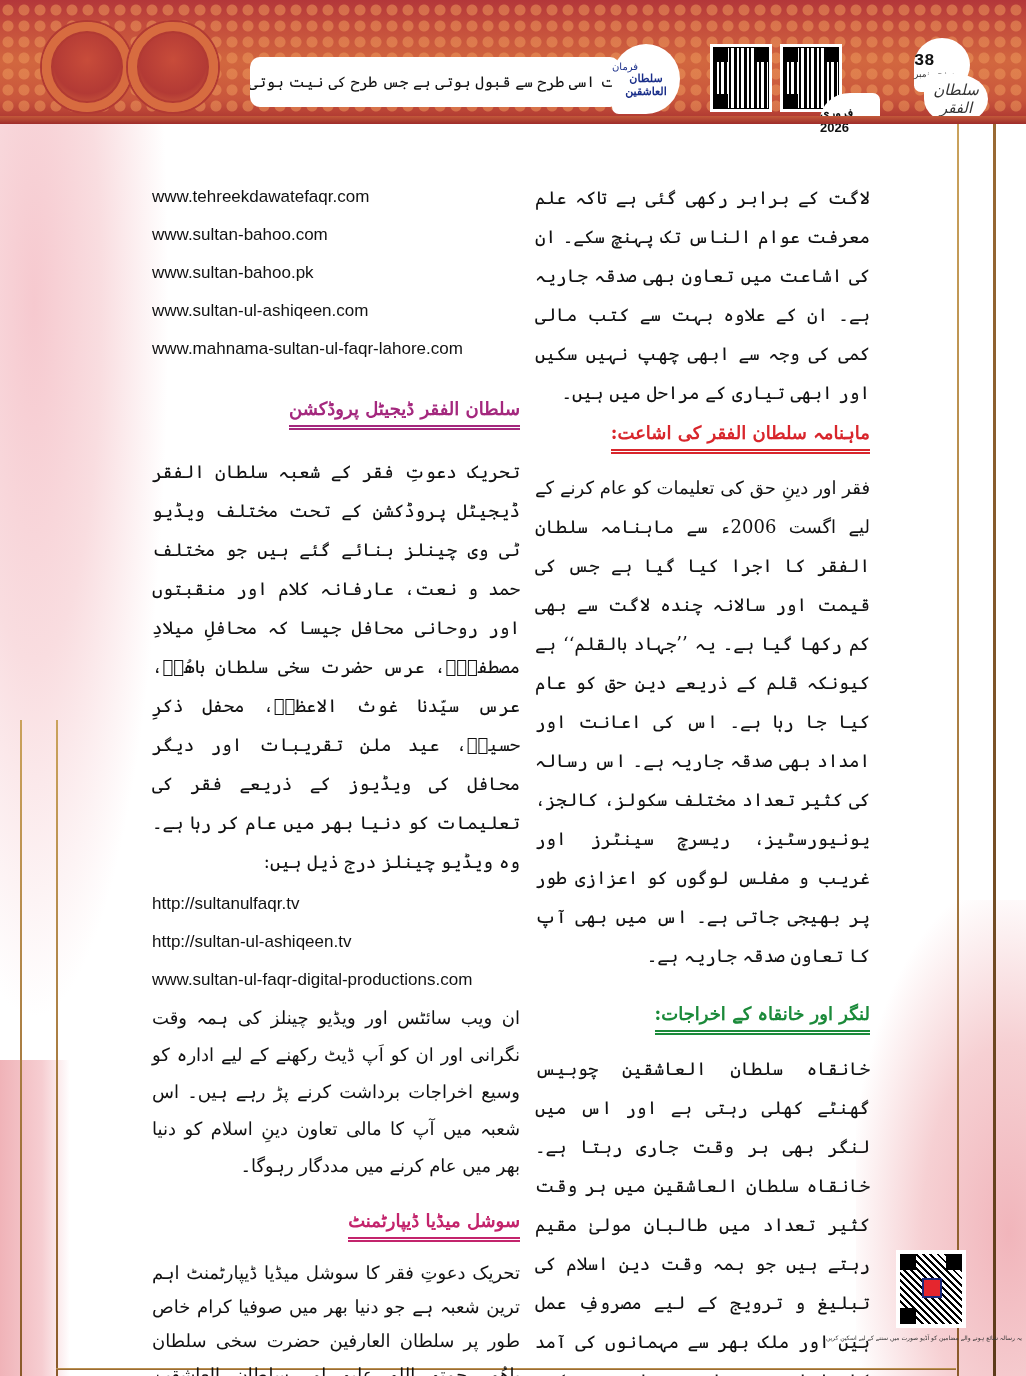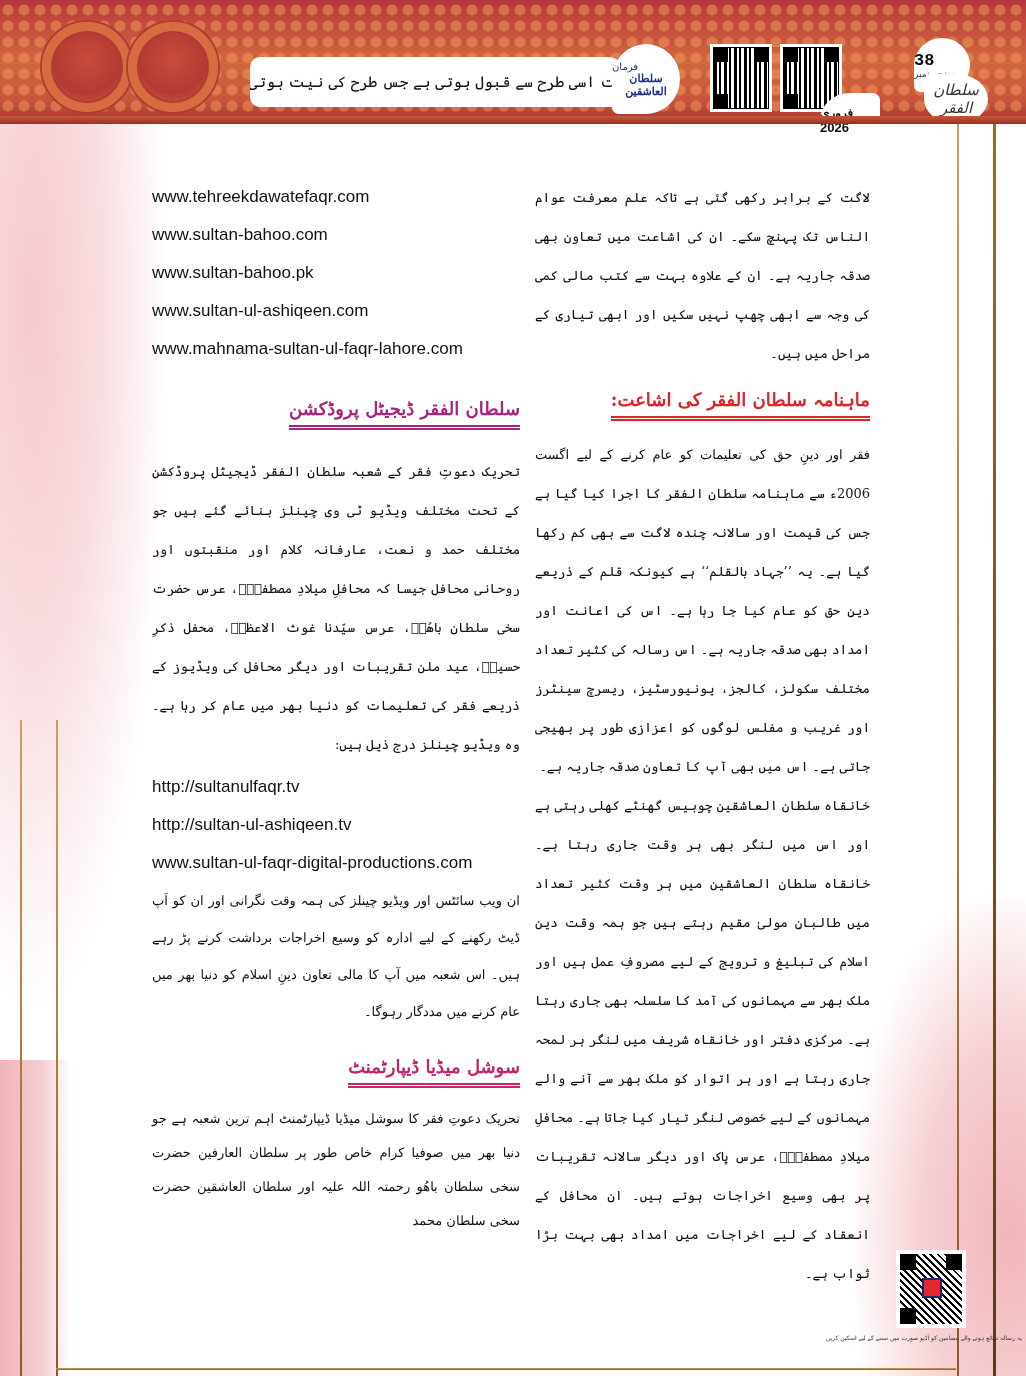--- a/index.html
+++ b/index.html
@@ -90,21 +90,21 @@
     position: absolute; border: 3px solid #d4a65a; border-radius: 50%;
     border-color: #d4a65a transparent transparent transparent;
   }
 
   
   .col { position: absolute; direction: rtl; }
   .col-right { left: 535px; top: 178px; width: 335px; }
   .col-left  { left: 152px; top: 178px; width: 368px; }
 
   .urdu {
-    font-family: "DejaVu Serif", serif; font-size: 13px; line-height: 39px;
+    font-family: "DejaVu Serif", serif; font-size: 18px; line-height: 39px;
     color: #111; text-align: justify; text-align-last: right;
   }
   .heading {
     font-family: "DejaVu Serif", serif; font-size: 18px; font-weight: bold;
     display: inline-block; padding-bottom: 6px; margin-top: 8px;
     border-bottom: 5px double currentColor;
   }
   .h-wrap { text-align: right; height: 54px; }
   .h-red { color: #d8262c; }
   .h-green { color: #1b8a3a; }
@@ -179,25 +179,28 @@
     <span class="lbl">صفحہ نمبر</span>
   </div>
   <div class="badge-teardrop logo-badge">
     <span class="lg">سلطان الفقر</span>
   </div>
 </div>
 
 <div class="col col-right">
   <p class="urdu">لاگت کے برابر رکھی گئی ہے تاکہ علم معرفت عوام الناس تک پہنچ سکے۔ ان کی اشاعت میں تعاون بھی صدقہ جاریہ ہے۔ ان کے علاوہ بہت سے کتب مالی کمی کی وجہ سے ابھی چھپ نہیں سکیں اور ابھی تیاری کے مراحل میں ہیں۔</p>
 
-  <div class="h-wrap" style="margin-top:8px;">
+  <div class="h-wrap" style="margin-top:2px;">
     <span class="heading h-red">ماہنامہ سلطان الفقر کی اشاعت:</span>
   </div>
   <p class="urdu">فقر اور دینِ حق کی تعلیمات کو عام کرنے کے لیے اگست 2006ء سے ماہنامہ سلطان الفقر کا اجرا کیا گیا ہے جس کی قیمت اور سالانہ چندہ لاگت سے بھی کم رکھا گیا ہے۔ یہ ’’جہاد بالقلم‘‘ ہے کیونکہ قلم کے ذریعے دینِ حق کو عام کیا جا رہا ہے۔ اس کی اعانت اور امداد بھی صدقہ جاریہ ہے۔ اس رسالہ کی کثیر تعداد مختلف سکولز، کالجز، یونیورسٹیز، ریسرچ سینٹرز اور غریب و مفلس لوگوں کو اعزازی طور پر بھیجی جاتی ہے۔ اس میں بھی آپ کا تعاون صدقہ جاریہ ہے۔</p>
 
+  <div class="h-wrap" style="margin-top:20px;">
+    <span class="heading h-green">لنگر اور خانقاہ کے اخراجات:</span>
+  </div>
   <p class="urdu">خانقاہ سلطان العاشقین چوبیس گھنٹے کھلی رہتی ہے اور اس میں لنگر بھی ہر وقت جاری رہتا ہے۔ خانقاہ سلطان العاشقین میں ہر وقت کثیر تعداد میں طالبانِ مولیٰ مقیم رہتے ہیں جو ہمہ وقت دین اسلام کی تبلیغ و ترویج کے لیے مصروفِ عمل ہیں اور ملک بھر سے مہمانوں کی آمد کا سلسلہ بھی جاری رہتا ہے۔ مرکزی دفتر اور خانقاہ شریف میں لنگر ہر لمحہ جاری رہتا ہے اور ہر اتوار کو ملک بھر سے آنے والے مہمانوں کے لیے خصوصی لنگر تیار کیا جاتا ہے۔ محافلِ میلادِ مصطفیٰؐ، عرس پاک اور دیگر سالانہ تقریبات پر بھی وسیع اخراجات ہوتے ہیں۔ ان محافل کے انعقاد کے لیے اخراجات میں امداد بھی بہت بڑا ثواب ہے۔</p>
 
 </div>
 
 <div class="col col-left">
   <div class="url-list">
     <a class="url">www.tehreekdawatefaqr.com</a>
     <a class="url">www.sultan-bahoo.com</a>
     <a class="url">www.sultan-bahoo.pk</a>
     <a class="url">www.sultan-ul-ashiqeen.com</a>

